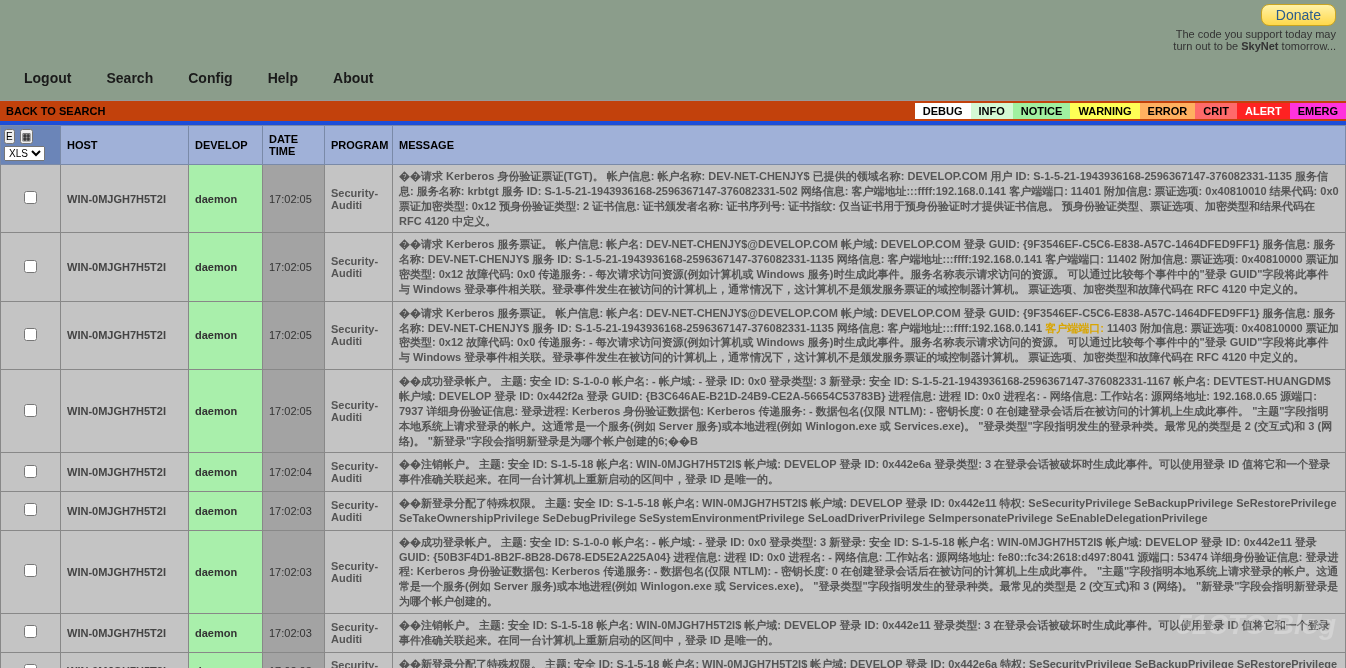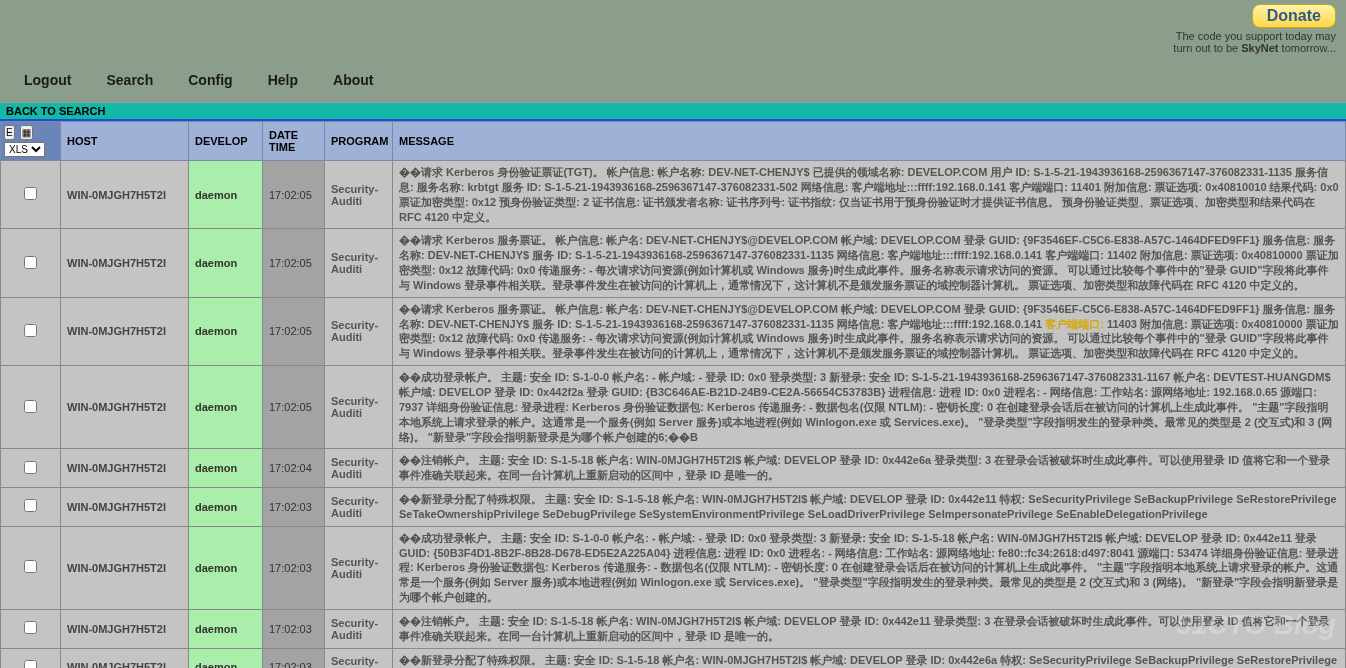--- a/index.html
+++ b/index.html
@@ -1,23 +1,23 @@
 <!DOCTYPE html>
 <html><head>
 <meta charset="utf-8">
 <style>
 * { box-sizing: border-box; margin: 0; padding: 0; }
 body { font-family: Verdana, Arial, sans-serif; font-size: 11px; background: #8b9d8b; width: 1346px; }
 .donate-bar { background: #8b9d8b; text-align: right; padding: 4px 10px 0; }
-.donate-btn { display: inline-block; background: linear-gradient(#fff2a8,#ffd84a); border: 1px solid #c8a422; border-radius: 8px; padding: 2px 14px; font-weight: bold; color: #2b5d8e; font-size: 16px; cursor: pointer; }
+.donate-btn { display: inline-block; background: linear-gradient(#fff2a8,#ffd84a); border: 1px solid #c8a422; border-radius: 8px; padding: 2px 14px; font-weight: normal; color: #2b5d8e; font-size: 14px; cursor: pointer; }
 .tagline { text-align: right; color: #333; font-size: 11px; padding: 2px 10px 10px; }
 .tagline b { font-weight: bold; }
 .topmenu { padding: 8px 24px 14px; }
 .topmenu a { color: #1a1a1a; font-weight: bold; font-size: 14px; margin-right: 32px; text-decoration: none; cursor: pointer; }
-.subbar { background: #14b8a6; display: flex; justify-content: space-between; align-items: center; padding: 2px 0; border-top: 1px solid #999; border-bottom: 2px solid #1d4ed8; font-size: 11px; }
+.subbar { background: #c2410c; display: flex; justify-content: space-between; align-items: center; padding: 2px 0; border-top: 1px solid #999; border-bottom: 4px solid #1d4ed8; font-size: 11px; }
 .subbar .back { font-weight: bold; color: #000; padding-left: 6px; cursor: pointer; }
 .severity { display: flex; }
 .sev { padding: 2px 8px; font-weight: bold; font-size: 11px; }
 .sev-debug { background: #fff; color: #000; }
 .sev-info { background: #d4f8d4; color: #000; }
 .sev-notice { background: #a0f0a0; color: #000; }
 .sev-warning { background: #ffff55; color: #000; }
 .sev-error { background: #ffb060; color: #000; }
 .sev-crit { background: #ff6a6a; color: #000; }
 .sev-alert { background: #ff2222; color: #fff; }
@@ -56,20 +56,30 @@
 <div class="topmenu">
   <a>Logout</a>
   <a>Search</a>
   <a>Config</a>
   <a>Help</a>
   <a>About</a>
 </div>
 
 <div class="subbar">
   <span class="back">BACK TO SEARCH</span>
+  <div class="severity">
+    <span class="sev sev-debug">DEBUG</span>
+    <span class="sev sev-info">INFO</span>
+    <span class="sev sev-notice">NOTICE</span>
+    <span class="sev sev-warning">WARNING</span>
+    <span class="sev sev-error">ERROR</span>
+    <span class="sev sev-crit">CRIT</span>
+    <span class="sev sev-alert">ALERT</span>
+    <span class="sev sev-emerg">EMERG</span>
+  </div>
 </div>
 
 <table>
   <colgroup>
     <col class="col-chk">
       <col class="col-host">
       <col class="col-fac">
       <col class="col-time">
       <col class="col-prog">
       <col>

